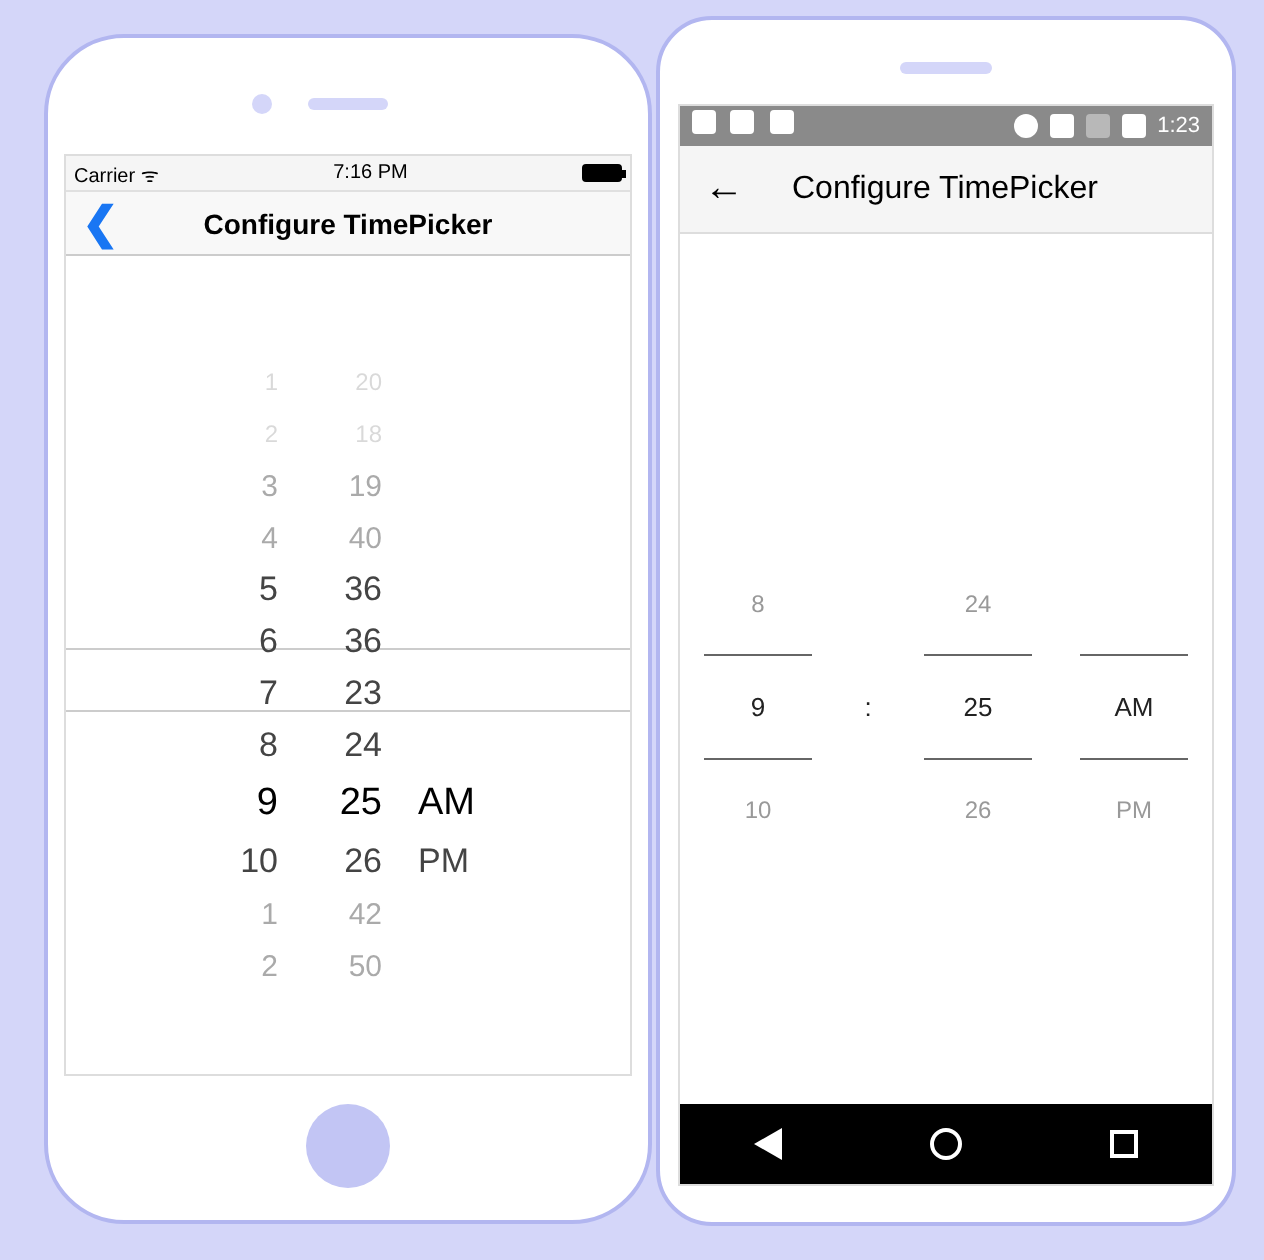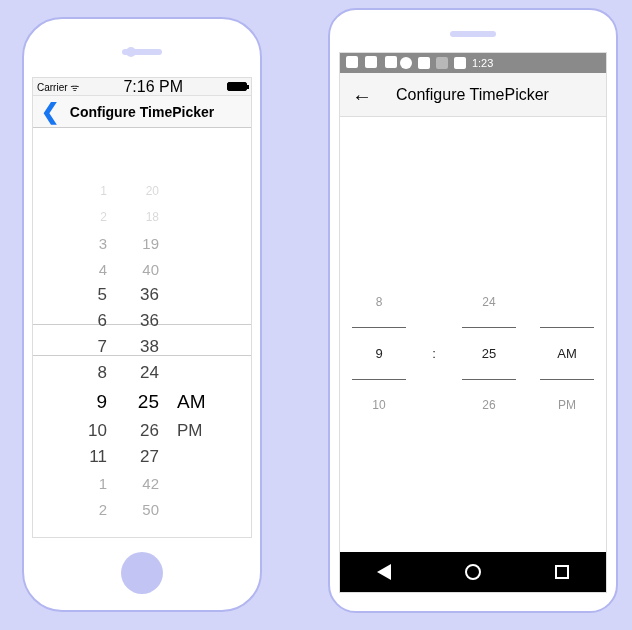--- a/index.html
+++ b/index.html
@@ -12,21 +12,21 @@
       overflow: hidden;
     }
     .phone {
       position: absolute;
       background: #fff;
       border: 2px solid #b2b6f0;
     }
     
     .ios-phone {
       left: 22px; top: 17px;
-      width: 240px; height: 595px;
+      width: 304px; height: 595px;
       border-radius: 40px;
     }
     .ios-speaker {
       position: absolute; top: 30px; left: 50%; transform: translateX(-50%);
       width: 40px; height: 6px; background: #d4d6f9; border-radius: 3px;
     }
     .ios-camera {
       position: absolute; top: 28px; left: 102px;
       width: 10px; height: 10px; background: #d4d6f9; border-radius: 50%;
     }
@@ -38,21 +38,21 @@
     .ios-screen {
       position: absolute; left: 8px; right: 8px; top: 58px; bottom: 72px;
       background: #fff; border: 1px solid #ddd;
       overflow: hidden;
     }
     .ios-statusbar {
       height: 18px; background: #f5f5f5; font-size: 10px;
       display: flex; justify-content: space-between; align-items: center;
       padding: 0 4px; border-bottom: 1px solid #e0e0e0;
     }
-    .ios-statusbar .ctr { font-size: 16px; }
+    .ios-statusbar .ctr { font-size: 10px; }
     .ios-statusbar .bat { width: 20px; height: 9px; border: 1px solid #000; border-radius:2px; position:relative; background:#000;}
     .ios-statusbar .bat::after { content:""; position:absolute; right:-3px; top:2px; width:2px; height:4px; background:#000;}
     .ios-nav {
       height: 32px; background: #f8f8f8; display:flex; align-items:center;
       border-bottom:1px solid #ccc; position: relative;
     }
     .ios-nav .back { color:#1976f3; font-size:22px; padding-left:8px; font-weight:600;}
     .ios-nav .ttl { position:absolute; left:0; right:0; text-align:center; font-weight:600; font-size:14px;}
 
     .ios-picker {
@@ -80,21 +80,21 @@
       position:absolute; top:21px; left:50%; transform:translateX(-50%);
       width:46px; height:6px; background:#d4d6f9; border-radius:3px;
     }
     .and-screen {
       position:absolute; left:9px; right:9px; top:42px; bottom:18px;
       background:#fff; border:1px solid #ddd; overflow:hidden;
       display:flex; flex-direction:column;
     }
     .and-status {
       height:20px; background:#8a8a8a; display:flex; align-items:center;
-      padding:0 6px;
+      justify-content:space-between; padding:0 6px;
     }
     .and-status .sicon { display:inline-block; width:12px; height:12px; background:#fff; border-radius:2px; margin-right:3px;}
     .and-status .sicon.gray { background:#b8b8b8;}
     .and-status .right { display:flex; align-items:center; gap:3px;}
     .and-status .time { color:#fff; font-size:11px; font-weight:500;}
     .and-nav {
       height:44px; background:#f5f5f5; display:flex; align-items:center;
       border-bottom:1px solid #ddd; gap:24px; padding-left:12px;
     }
     .and-nav .backarr { font-size:20px; color:#000;}
@@ -159,43 +159,38 @@
           <span class="cell">36</span>
           <span class="cell"></span>
         </div>
       <div class="row">
           <span class="cell">6</span>
           <span class="cell">36</span>
           <span class="cell"></span>
         </div>
       <div class="row">
           <span class="cell">7</span>
-          <span class="cell">38</span>
+          <span class="cell">23</span>
           <span class="cell"></span>
         </div>
       <div class="row">
           <span class="cell">8</span>
           <span class="cell">24</span>
           <span class="cell"></span>
         </div>
       <div class="row sel">
         <span class="cell">9</span>
         <span class="cell">25</span>
         <span class="cell" style="text-align:left">AM</span>
       </div>
       <div class="row">
           <span class="cell">10</span>
           <span class="cell">26</span>
           <span class="cell" style="text-align:left">PM</span>
         </div>
-      <div class="row">
-          <span class="cell">11</span>
-          <span class="cell">27</span>
-          <span class="cell"></span>
-        </div>
       <div class="row fade1">
           <span class="cell">1</span>
           <span class="cell">42</span>
           <span class="cell"></span>
         </div>
       <div class="row fade1">
           <span class="cell">2</span>
           <span class="cell">50</span>
           <span class="cell"></span>
         </div>

